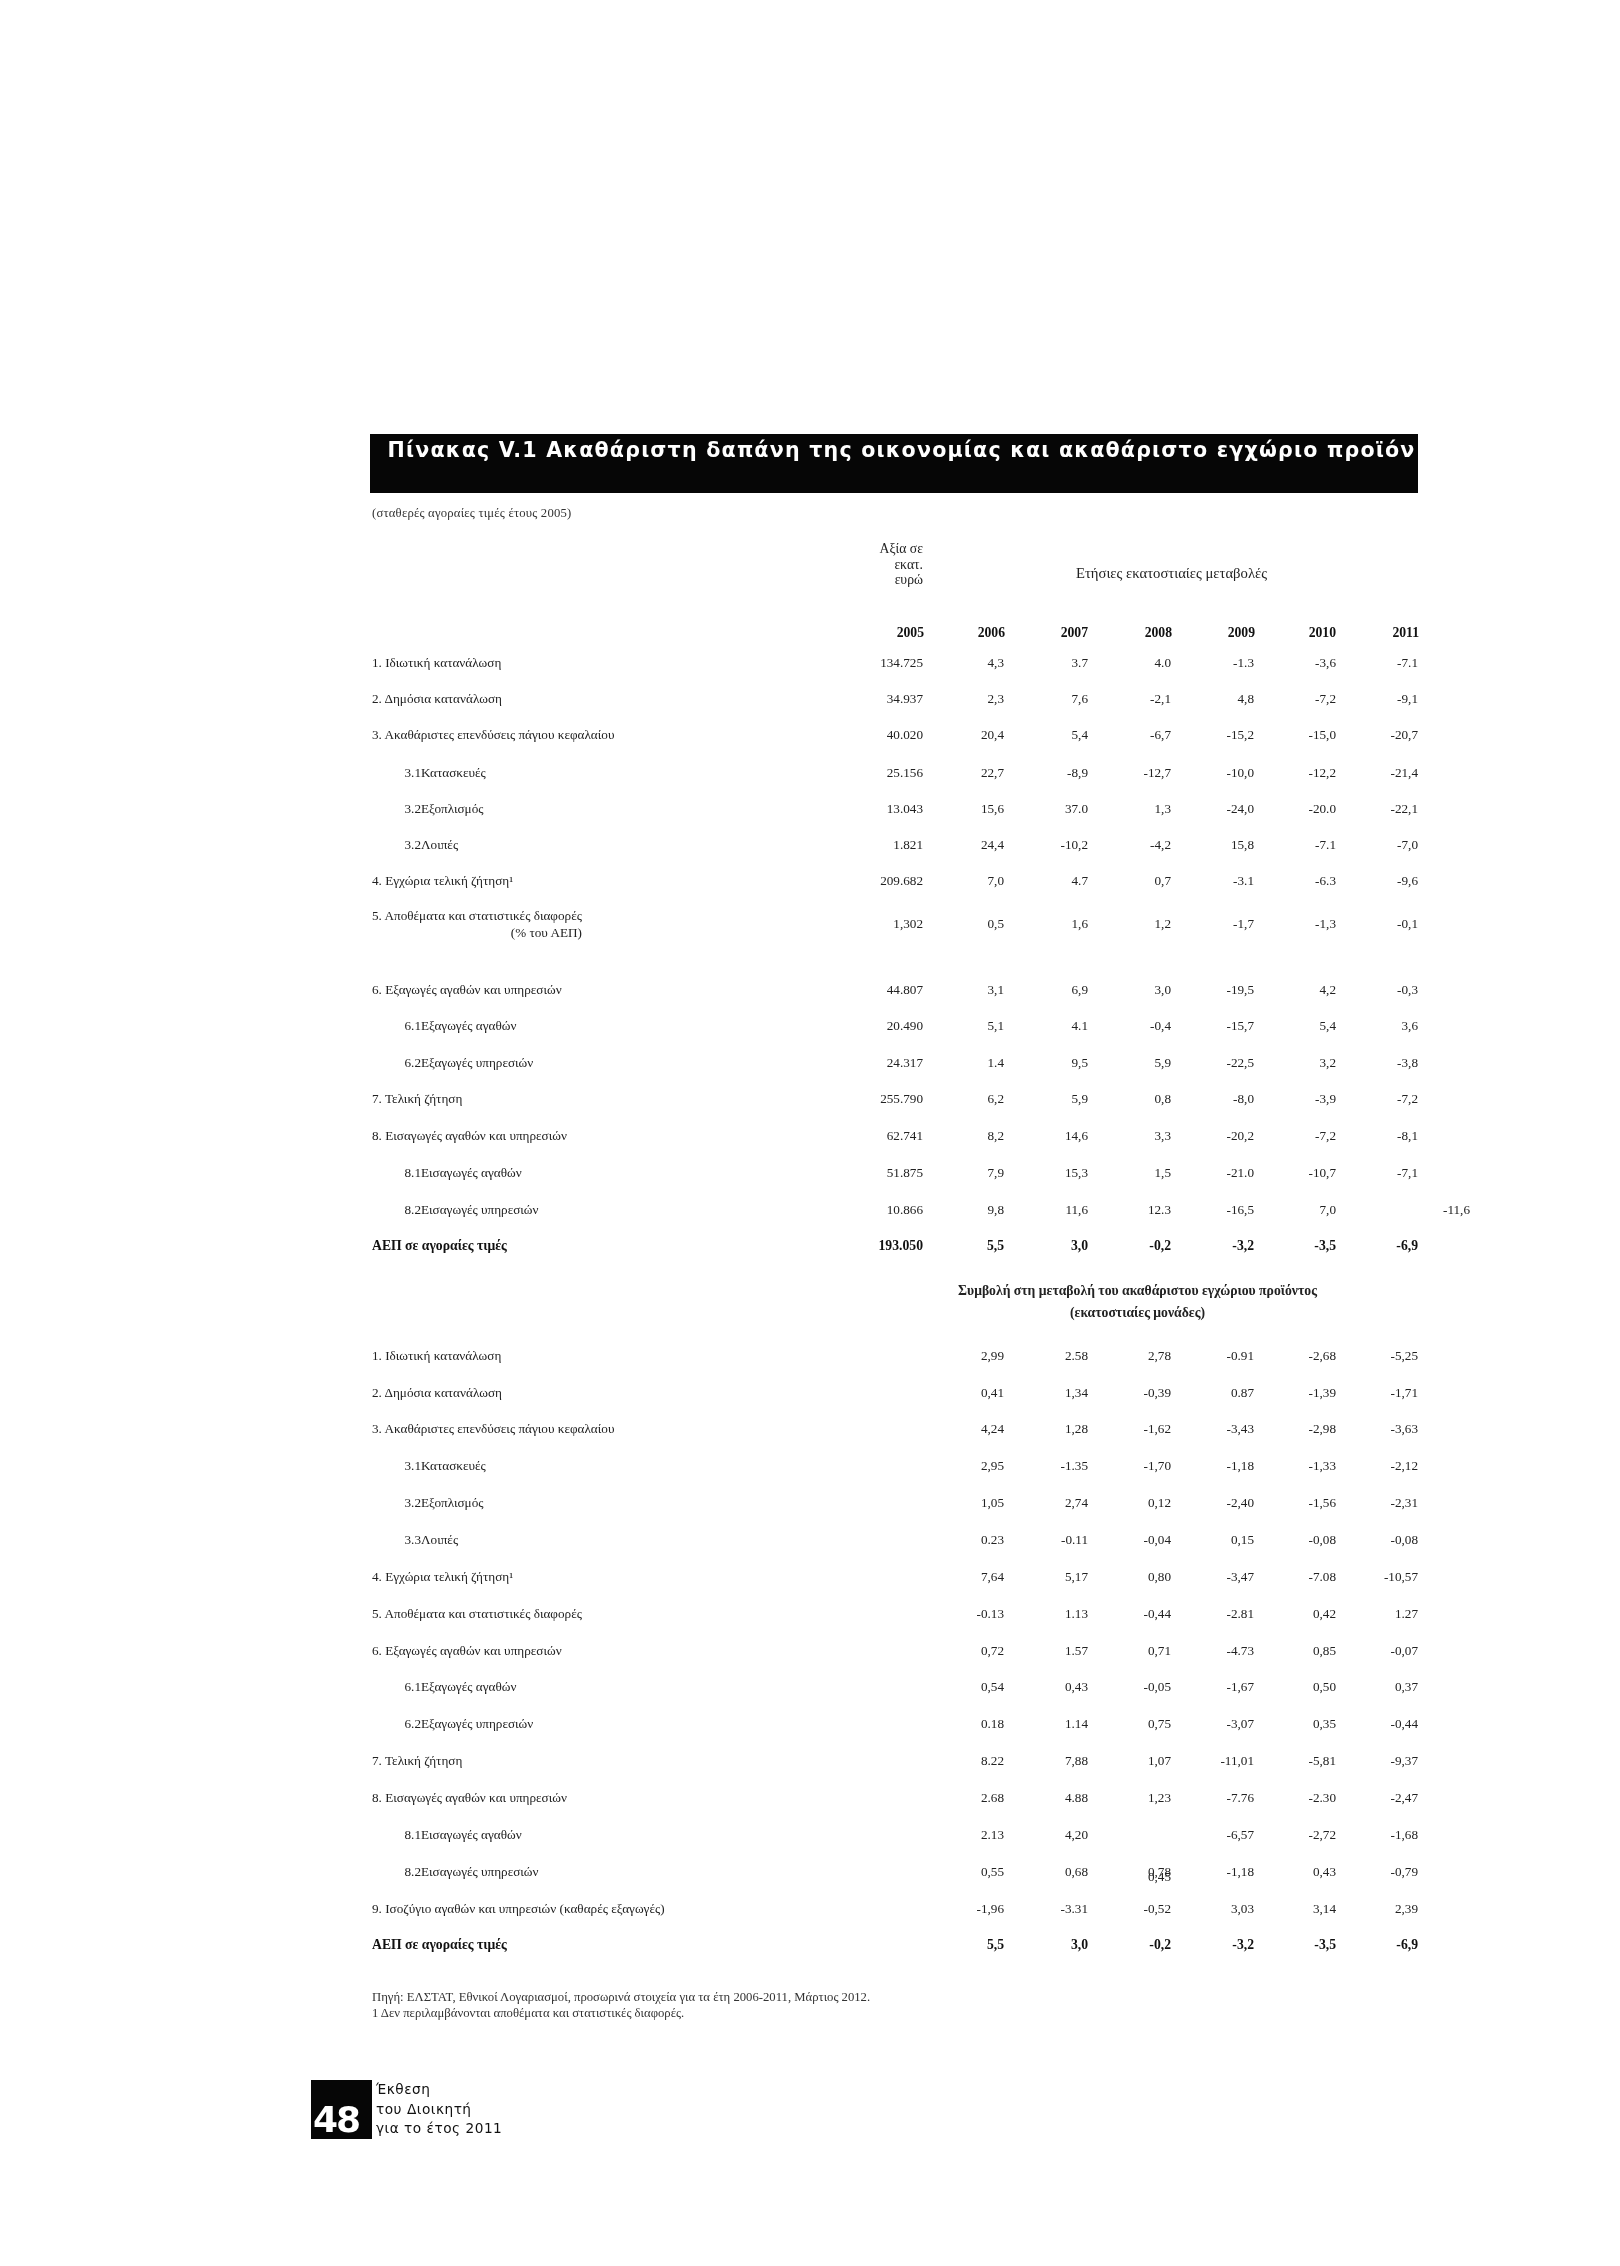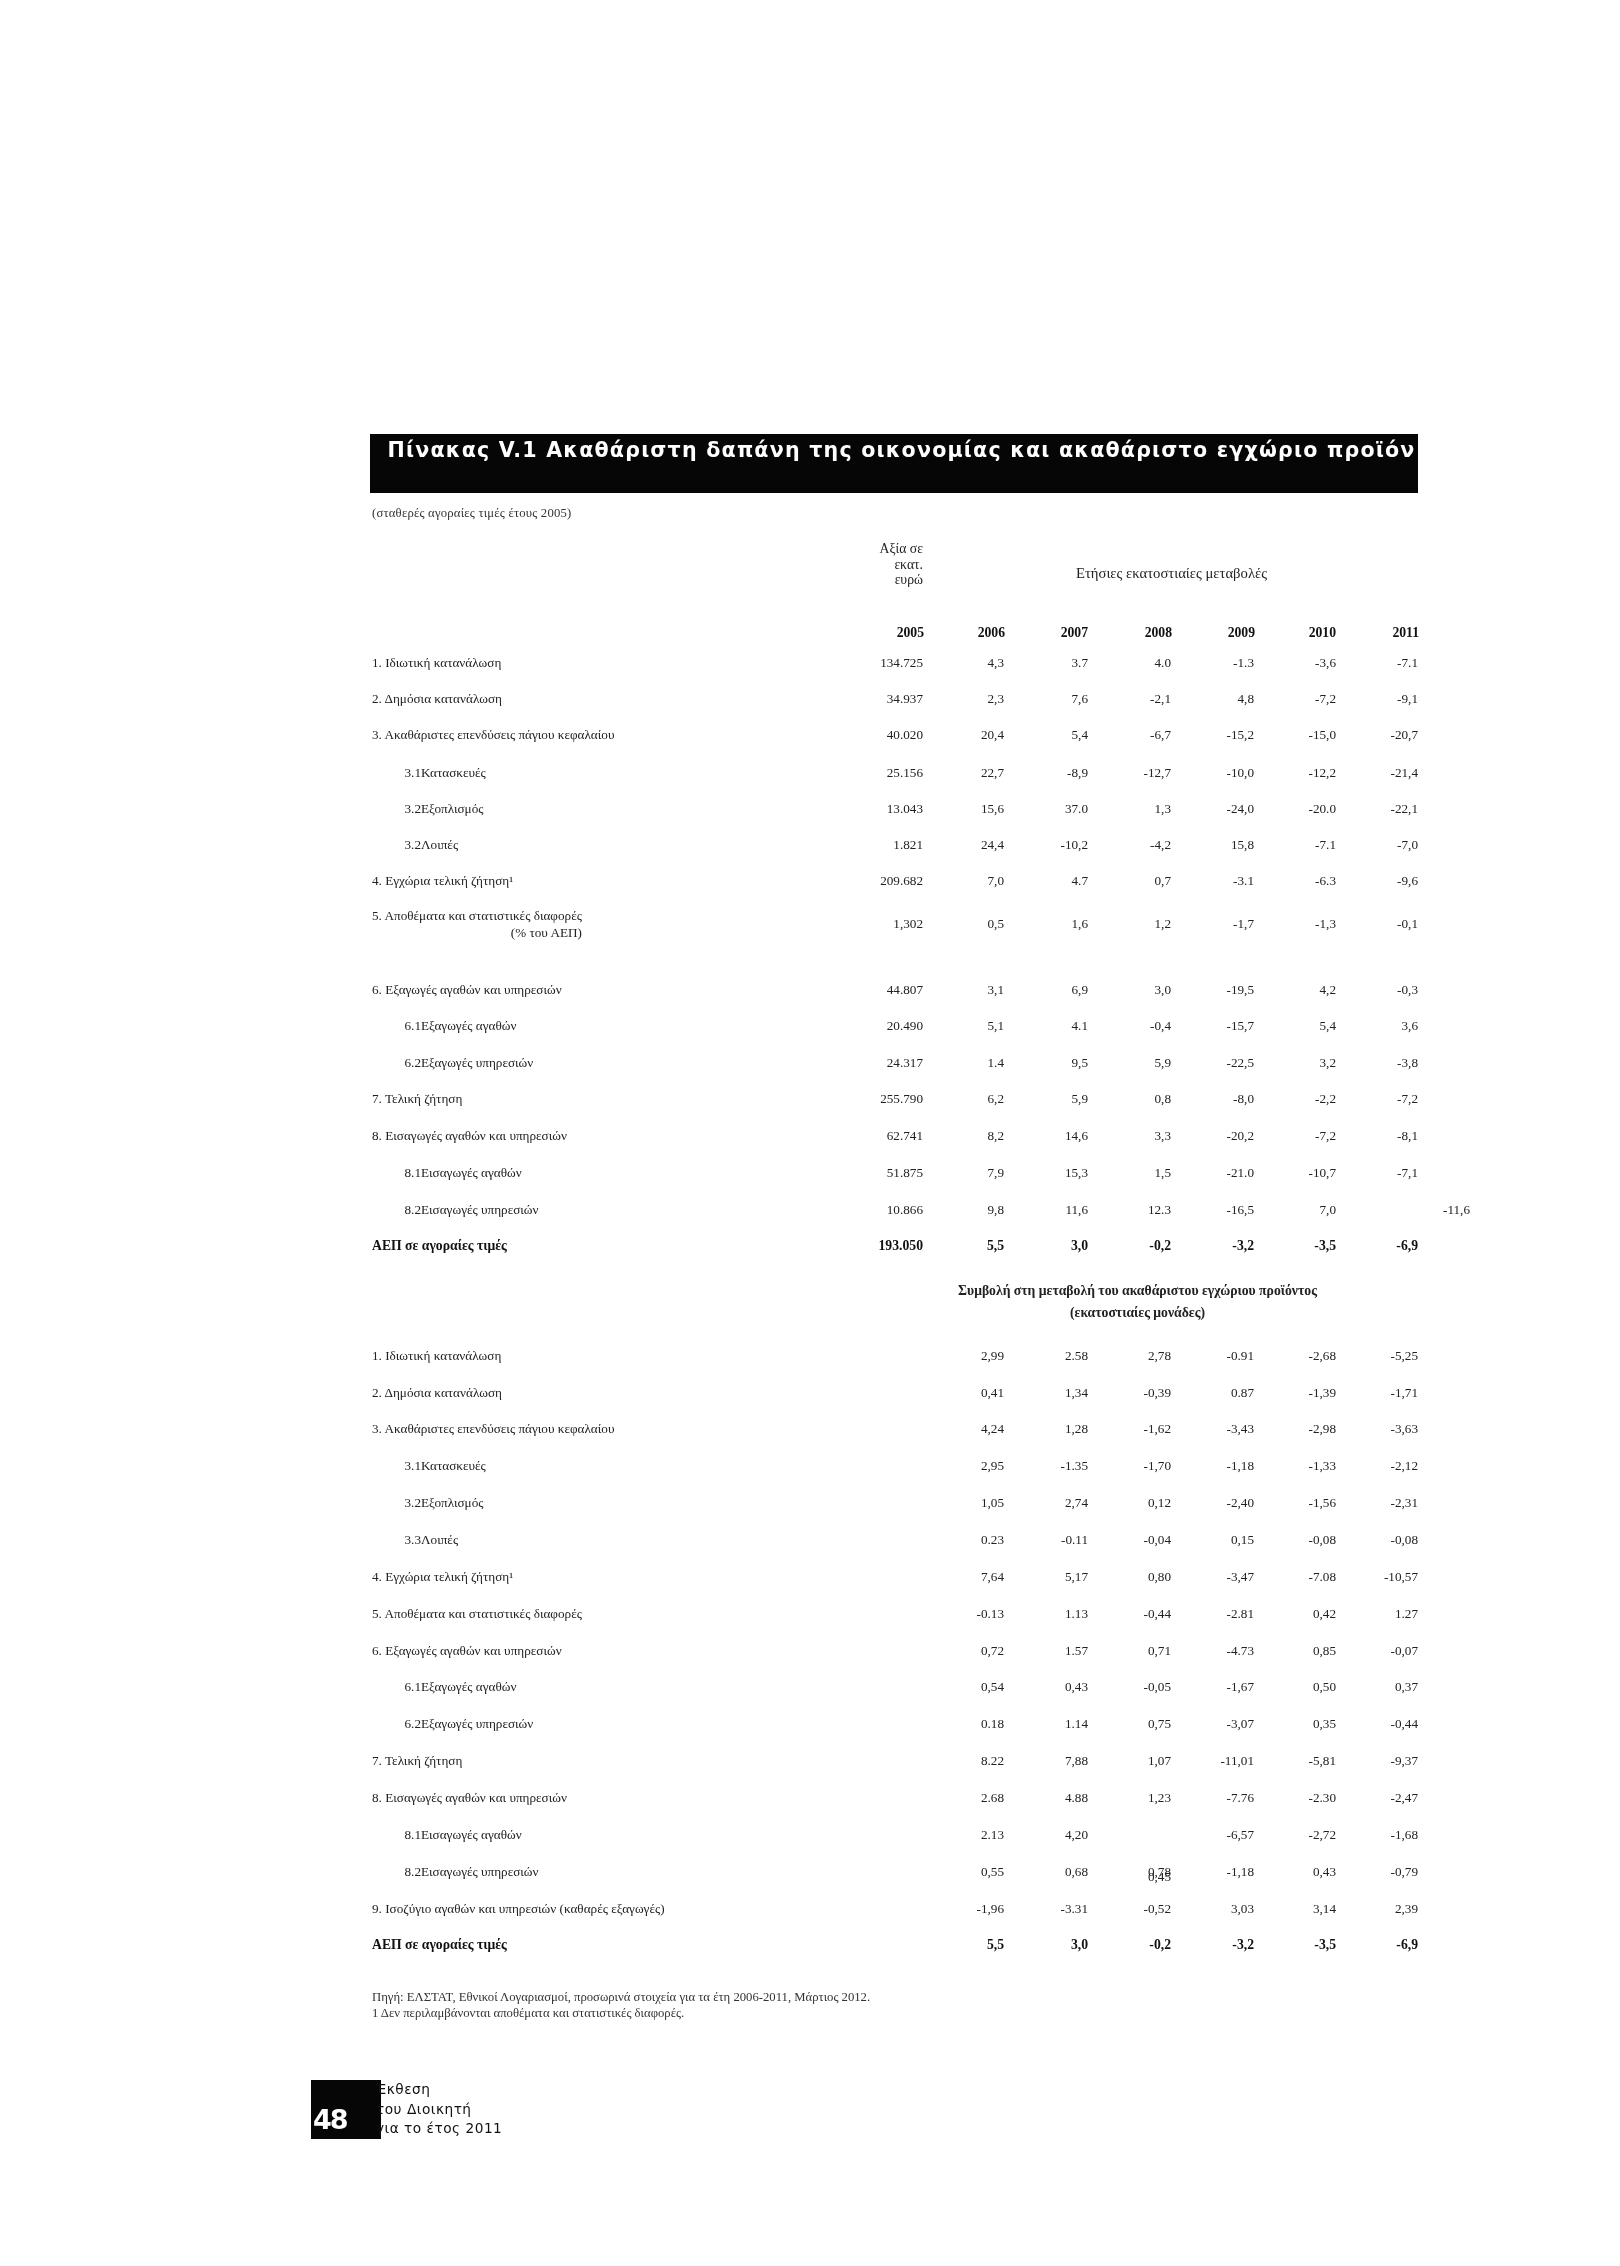--- a/index.html
+++ b/index.html
@@ -20,22 +20,22 @@
   .row .label { position: absolute; left: 372px; white-space: nowrap; text-align: right; }
   .row .label.sub { left: 390px; }
   .row .label .num { display: inline-block; width: 31px; }
   .row .cell { position: absolute; width: 78px; text-align: right; }
   .row.bold { font-weight: bold; font-size: 13.7px; color: #111; }
   .row.two-line { height: 39px; }
   .row.two-line .label { line-height: 16.7px; top: -7.8px; }
   .contrib-hdr { position: absolute; left: 863px; top: 1280px; width: 549px; text-align: center;
                  font-weight: bold; font-size: 13.7px; line-height: 21.6px; color: #222; }
   .notes { position: absolute; left: 372px; top: 1990px; font-size: 12.7px; line-height: 15.7px; color: #333; }
-  .page-box { position: absolute; left: 311px; top: 2080px; width: 70px; height: 59px; background: #060606;
-              color: #fff; font-family: "DejaVu Sans", "Liberation Sans", sans-serif; font-size: 27px;
+  .page-box { position: absolute; left: 311px; top: 2080px; width: 61px; height: 59px; background: #060606;
+              color: #fff; font-family: "DejaVu Sans", "Liberation Sans", sans-serif; font-size: 36px;
               font-weight: bold; box-sizing: border-box; padding: 19.6px 0 0 2px; line-height: 39px;
               letter-spacing: -2px; }
   .page-caption { position: absolute; left: 376px; top: 2080px; font-family: "DejaVu Sans", "Liberation Sans", sans-serif;
                   font-size: 13.7px; line-height: 19.6px; color: #111; letter-spacing: 0.5px; }
 </style>
 </head>
 <body>
 
 <div class="title-bar">
   <span>Πίνακας V.1 Ακαθάριστη δαπάνη της οικονομίας και ακαθάριστο εγχώριο προϊόν</span>
@@ -170,21 +170,21 @@
       <div class="cell" style="left: 1258px;">3,2</div>
       <div class="cell" style="left: 1340px;">-3,8</div>
     </div>
     <div class="row" style="top: 1091px;">
       <div class="label"><span>7. Τελική ζήτηση</span></div>
       <div class="cell" style="left: 845px;">255.790</div>
       <div class="cell" style="left: 926px;">6,2</div>
       <div class="cell" style="left: 1010px;">5,9</div>
       <div class="cell" style="left: 1093px;">0,8</div>
       <div class="cell" style="left: 1176px;">-8,0</div>
-      <div class="cell" style="left: 1258px;">-2,2</div>
+      <div class="cell" style="left: 1258px;">-3,9</div>
       <div class="cell" style="left: 1340px;">-7,2</div>
     </div>
     <div class="row" style="top: 1128px;">
       <div class="label"><span>8. Εισαγωγές αγαθών και υπηρεσιών</span></div>
       <div class="cell" style="left: 845px;">62.741</div>
       <div class="cell" style="left: 926px;">8,2</div>
       <div class="cell" style="left: 1010px;">14,6</div>
       <div class="cell" style="left: 1093px;">3,3</div>
       <div class="cell" style="left: 1176px;">-20,2</div>
       <div class="cell" style="left: 1258px;">-7,2</div>

